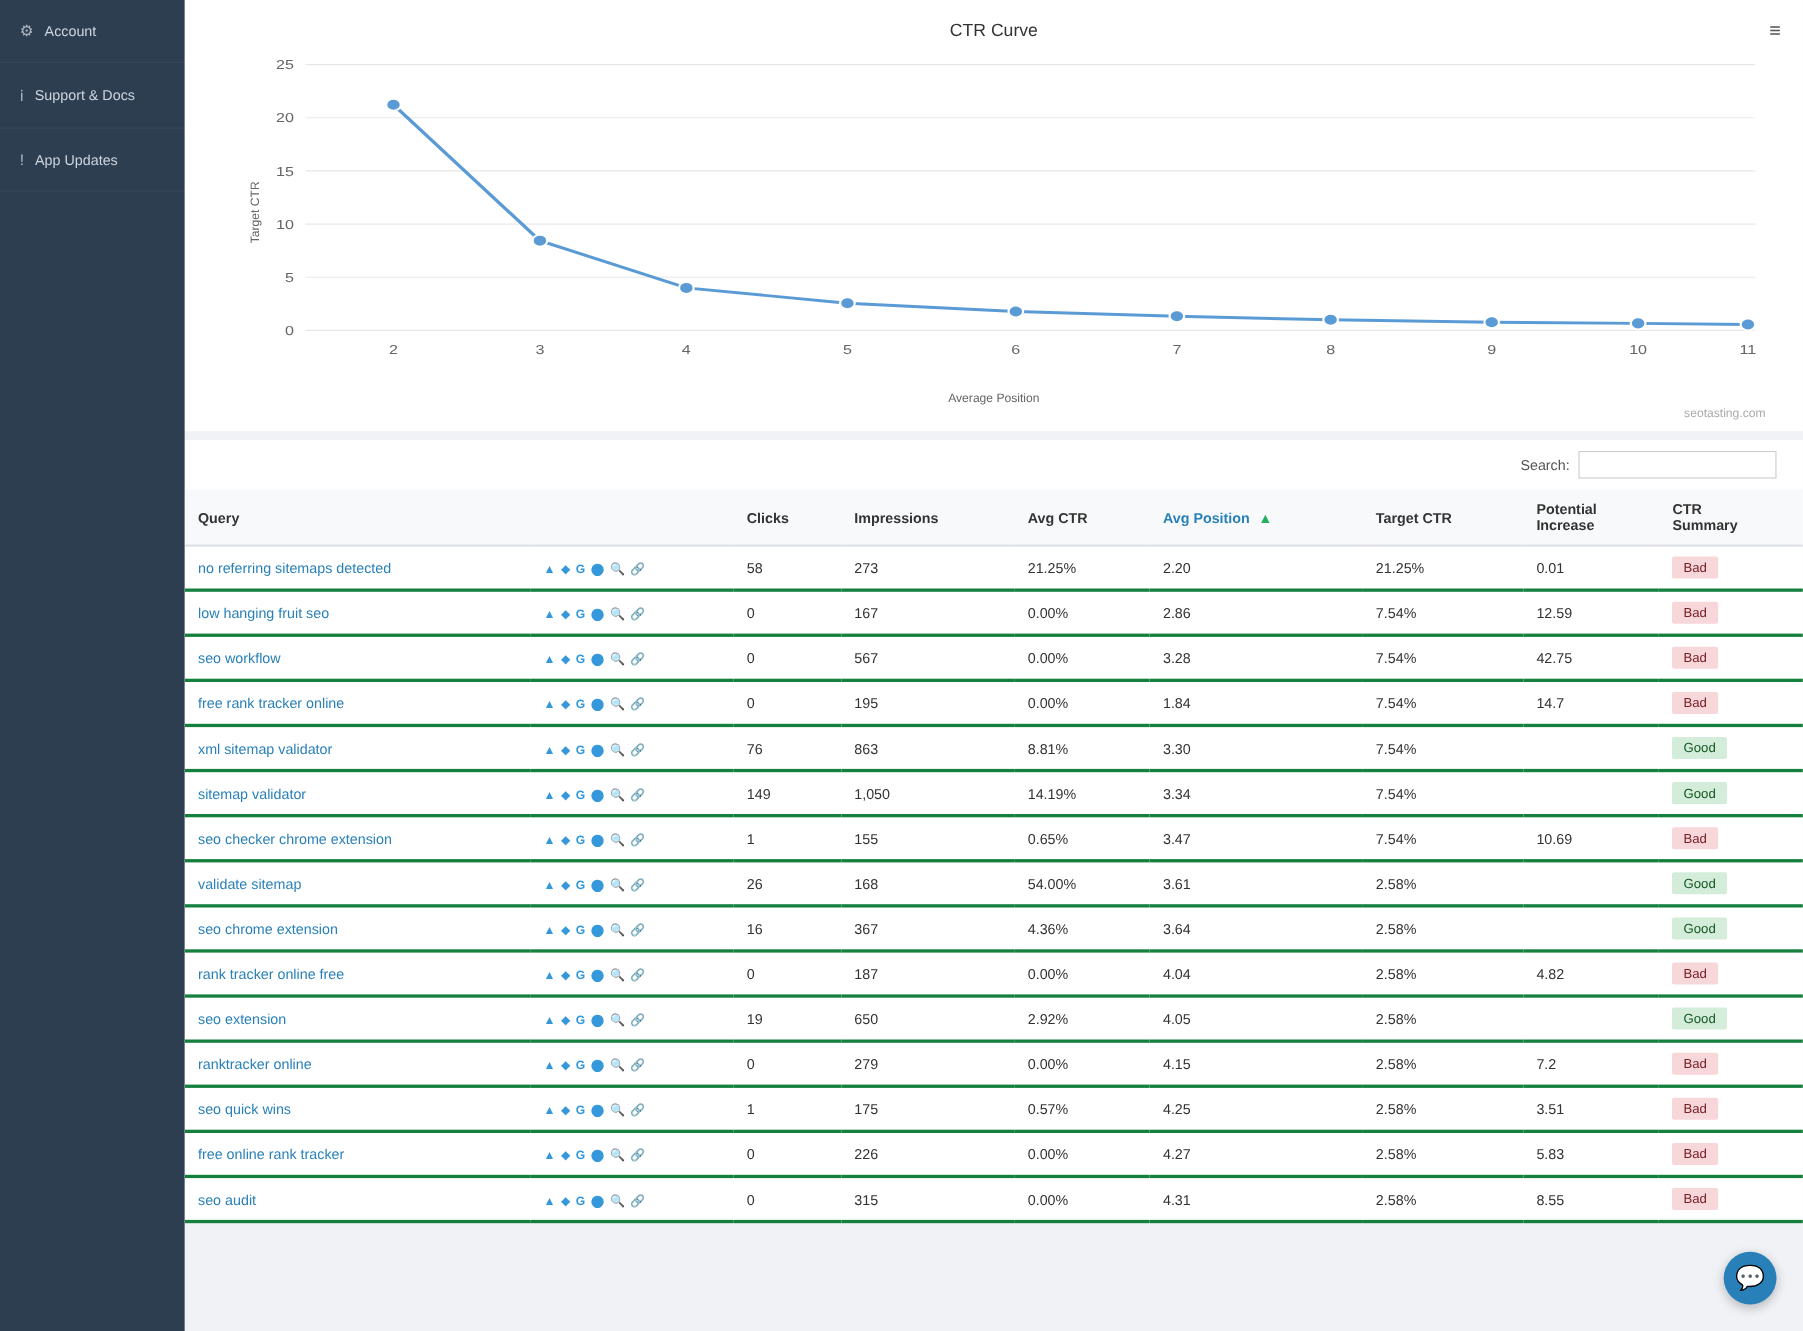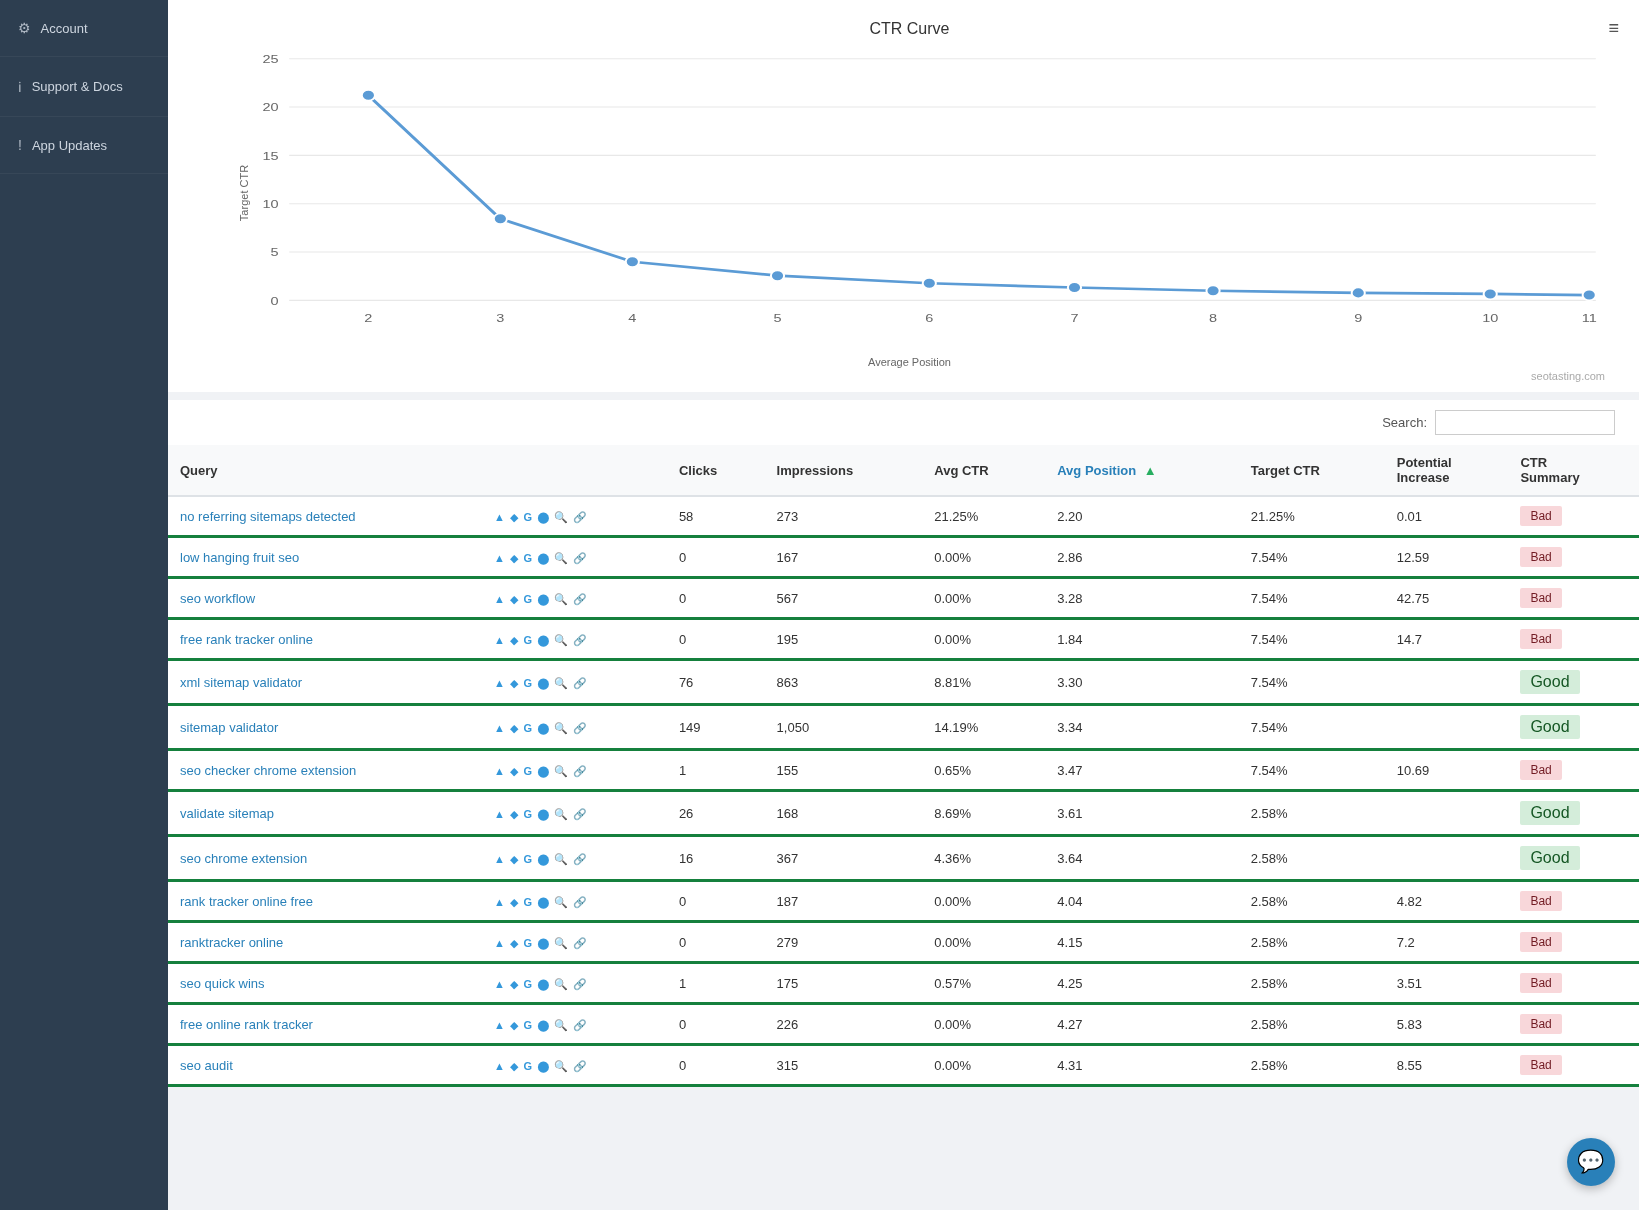--- a/index.html
+++ b/index.html
@@ -32,21 +32,21 @@
       flex: 1;
       overflow-y: auto;
       background: #f0f2f5;
       padding: 0;
     }
 
     
     .chart-section {
       background: #fff;
       margin: 0;
-      padding: 20px 30px 10px 42px;
+      padding: 20px 30px 10px 30px;
       position: relative;
     }
     .chart-title {
       text-align: center;
       font-size: 16px;
       color: #333;
       margin-bottom: 10px;
     }
     .chart-menu-icon {
       position: absolute;
@@ -120,21 +120,21 @@
       border-radius: 2px;
       font-size: 12px;
       font-weight: 400;
       display: inline-block;
     }
     .badge-good {
       background: #d4edda;
       color: #155724;
       padding: 3px 10px;
       border-radius: 2px;
-      font-size: 16px;
+      font-size: 12px;
       font-weight: 500;
       display: inline-block;
     }
 
     .chat-bubble {
       position: fixed;
       bottom: 24px;
       right: 24px;
       width: 48px;
       height: 48px;
@@ -348,21 +348,21 @@
       <td>10.69</td>
       <td><span class="badge-bad">Bad</span></td>
     </tr>
           <tr>
       <td class="query-cell">validate sitemap</td>
       <td class="icons-cell">
         <span style="color:#3498db;font-size:11px;">▲ ◆ <b>G</b> ⬤ 🔍 🔗</span>
       </td>
       <td>26</td>
       <td>168</td>
-      <td>8.69%</td>
+      <td>54.00%</td>
       <td>3.61</td>
       <td>2.58%</td>
       <td></td>
       <td><span class="badge-good">Good</span></td>
     </tr>
           <tr>
       <td class="query-cell">seo chrome extension</td>
       <td class="icons-cell">
         <span style="color:#3498db;font-size:11px;">▲ ◆ <b>G</b> ⬤ 🔍 🔗</span>
       </td>
@@ -381,20 +381,33 @@
       </td>
       <td>0</td>
       <td>187</td>
       <td>0.00%</td>
       <td>4.04</td>
       <td>2.58%</td>
       <td>4.82</td>
       <td><span class="badge-bad">Bad</span></td>
     </tr>
           <tr>
+      <td class="query-cell">seo extension</td>
+      <td class="icons-cell">
+        <span style="color:#3498db;font-size:11px;">▲ ◆ <b>G</b> ⬤ 🔍 🔗</span>
+      </td>
+      <td>19</td>
+      <td>650</td>
+      <td>2.92%</td>
+      <td>4.05</td>
+      <td>2.58%</td>
+      <td></td>
+      <td><span class="badge-good">Good</span></td>
+    </tr>
+          <tr>
       <td class="query-cell">ranktracker online</td>
       <td class="icons-cell">
         <span style="color:#3498db;font-size:11px;">▲ ◆ <b>G</b> ⬤ 🔍 🔗</span>
       </td>
       <td>0</td>
       <td>279</td>
       <td>0.00%</td>
       <td>4.15</td>
       <td>2.58%</td>
       <td>7.2</td>

